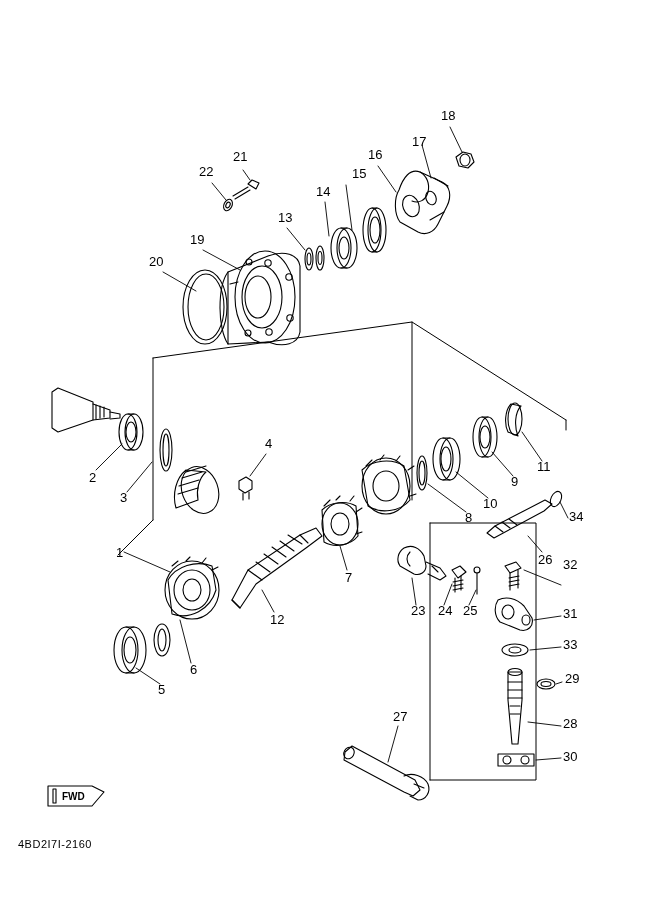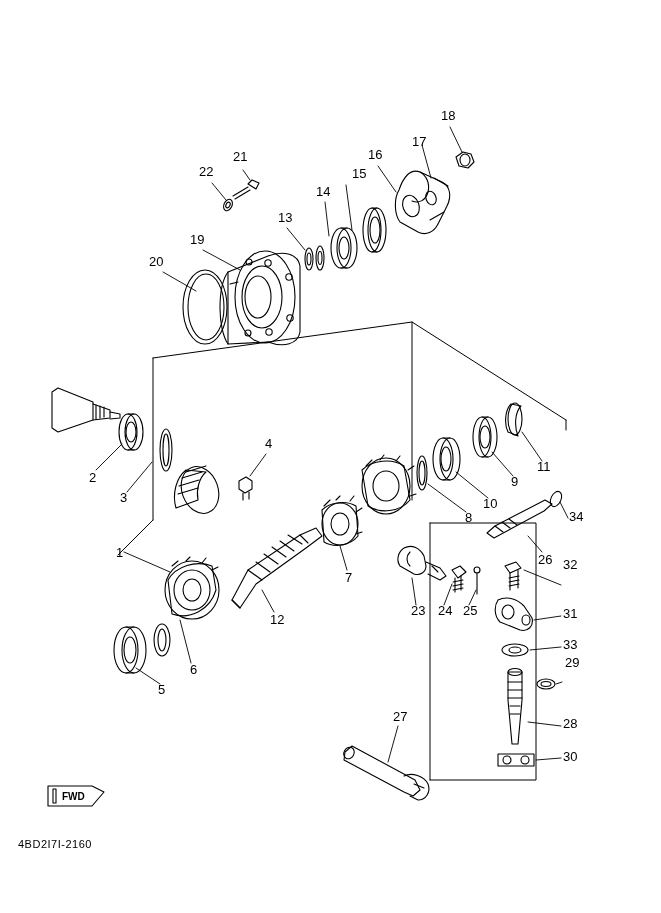--- a/index.html
+++ b/index.html
@@ -379,21 +379,21 @@
   <div class="callout" style="left:190px; top:233px;">19</div>
   <div class="callout" style="left:149px; top:255px;">20</div>
   <div class="callout" style="left:233px; top:150px;">21</div>
   <div class="callout" style="left:199px; top:165px;">22</div>
   <div class="callout" style="left:411px; top:604px;">23</div>
   <div class="callout" style="left:438px; top:604px;">24</div>
   <div class="callout" style="left:463px; top:604px;">25</div>
   <div class="callout" style="left:538px; top:553px;">26</div>
   <div class="callout" style="left:393px; top:710px;">27</div>
   <div class="callout" style="left:563px; top:717px;">28</div>
-  <div class="callout" style="left:565px; top:656px;">29</div>
+  <div class="callout" style="left:565px; top:672px;">29</div>
   <div class="callout" style="left:563px; top:750px;">30</div>
   <div class="callout" style="left:563px; top:607px;">31</div>
   <div class="callout" style="left:563px; top:558px;">32</div>
   <div class="callout" style="left:563px; top:638px;">33</div>
   <div class="callout" style="left:569px; top:510px;">34</div>
 
   <div class="fwd-label">FWD</div>
   <div class="partno">4BD2I7I-2160</div>
 
 </div>

